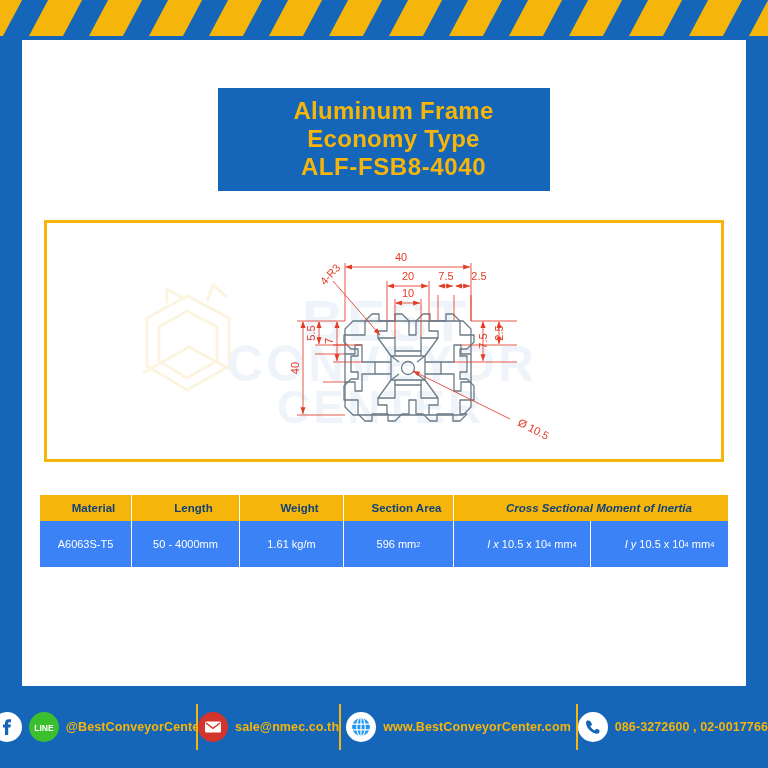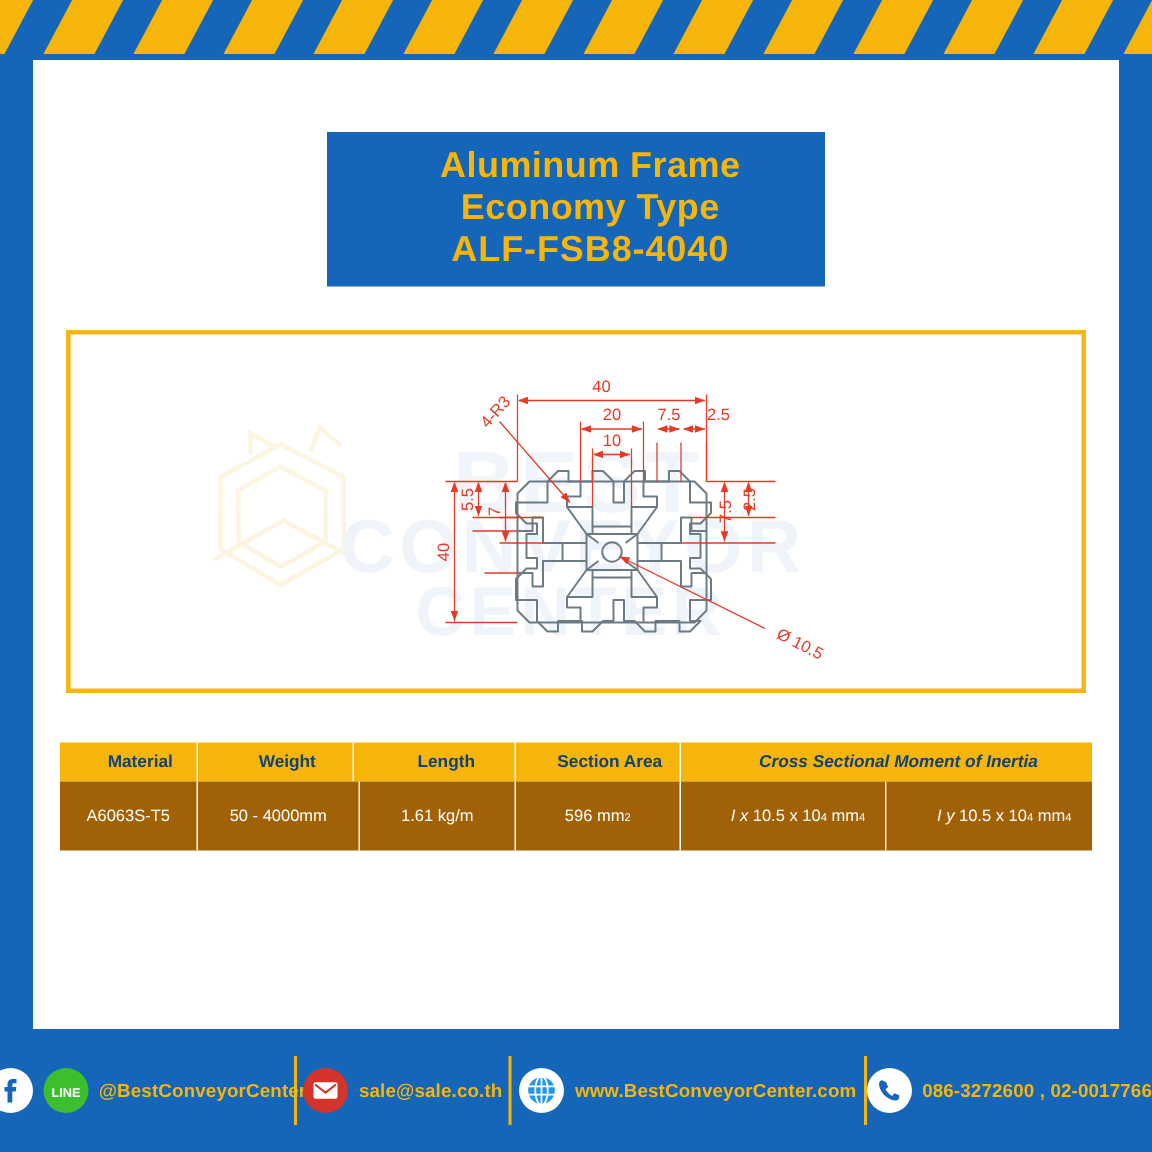--- a/index.html
+++ b/index.html
@@ -138,21 +138,21 @@
     font-weight: bold;
     font-size: 11.5px;
     height: 26px;
     display: flex; align-items: center; justify-content: center;
     border-right: 1px solid #ffffff;
     text-align: center;
     padding-left: 16px;
   }
   .th:last-child { border-right: none; }
   .td {
-    background: #a16207;
+    background: #3b82f6;
     color: #ffffff;
     font-size: 11px;
     height: 46px;
     display: flex; align-items: center; justify-content: center;
     border-right: 1px solid #ffffff;
     text-align: center;
   }
   .td:last-child { border-right: none; }
   .c1 { width: 92px; }
   .c2 { width: 108px; }
@@ -309,22 +309,22 @@
 
           <text x="286" y="54" text-anchor="middle" transform="rotate(-48 286 54)">4-R3</text>
           <text x="470" y="202" text-anchor="start" transform="rotate(27 470 202)">Ø 10.5</text>
         </g>
       </svg>
     </div>
 
     <div class="table">
       <div class="trow">
         <div class="th c1">Material</div>
+        <div class="th c2">Length</div>
         <div class="th c3">Weight</div>
-        <div class="th c2">Length</div>
         <div class="th c4">Section Area</div>
         <div class="th c5">Cross Sectional Moment of Inertia</div>
       </div>
       <div class="trow">
         <div class="td c1">A6063S-T5</div>
         <div class="td c2">50 - 4000mm</div>
         <div class="td c3">1.61 kg/m</div>
         <div class="td c4">
           <span>596 mm</span>
             <sup>2</sup>
@@ -359,21 +359,21 @@
 
       <div class="fdivider"></div>
 
       <div class="fcell" style="width:152px">
         <div class="circ red">
           <svg width="18" height="14" viewBox="0 0 18 14">
               <rect x="1" y="1.5" width="16" height="11" rx="1.5" fill="#ffffff"></rect>
               <path d="M2 3 L9 8.4 L16 3" stroke="#d3342c" stroke-width="1.4" fill="none"></path>
             </svg>
         </div>
-        <span class="ftext">sale@sale.co.th</span>
+        <span class="ftext">sale@nmec.co.th</span>
       </div>
 
       <div class="fdivider"></div>
 
       <div class="fcell" style="width:252px">
         <div class="circ blue-i">
           <svg width="22" height="22" viewBox="0 0 22 22">
               <circle cx="11" cy="11" r="9.5" fill="#2196f3"></circle>
               <circle cx="11" cy="11" r="9.5" fill="none" stroke="#ffffff" stroke-width="1.2"></circle>
               <ellipse cx="11" cy="11" rx="4.2" ry="9.5" fill="none" stroke="#ffffff" stroke-width="1.2"></ellipse>

